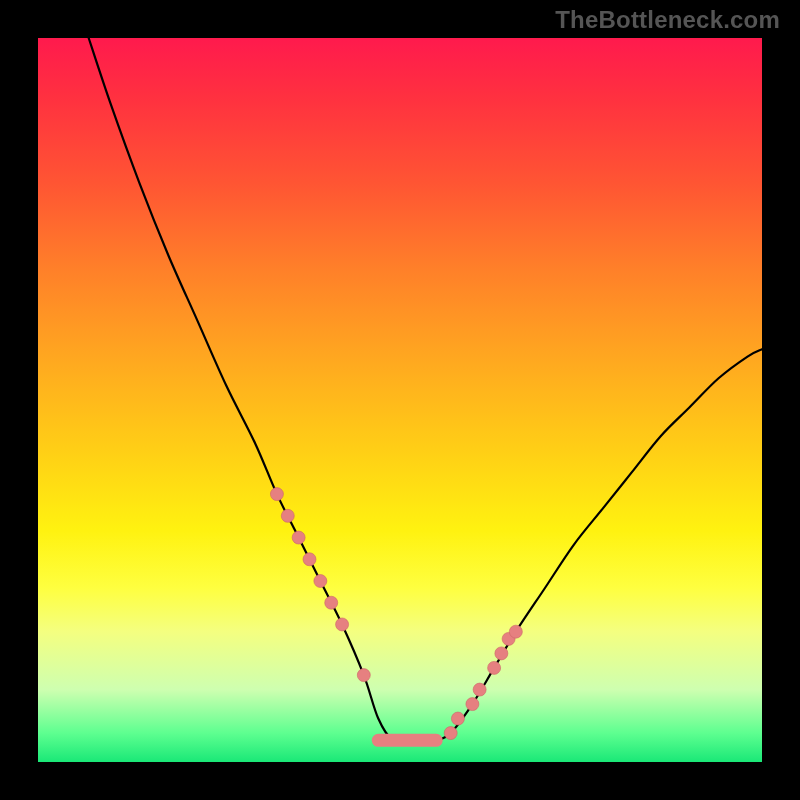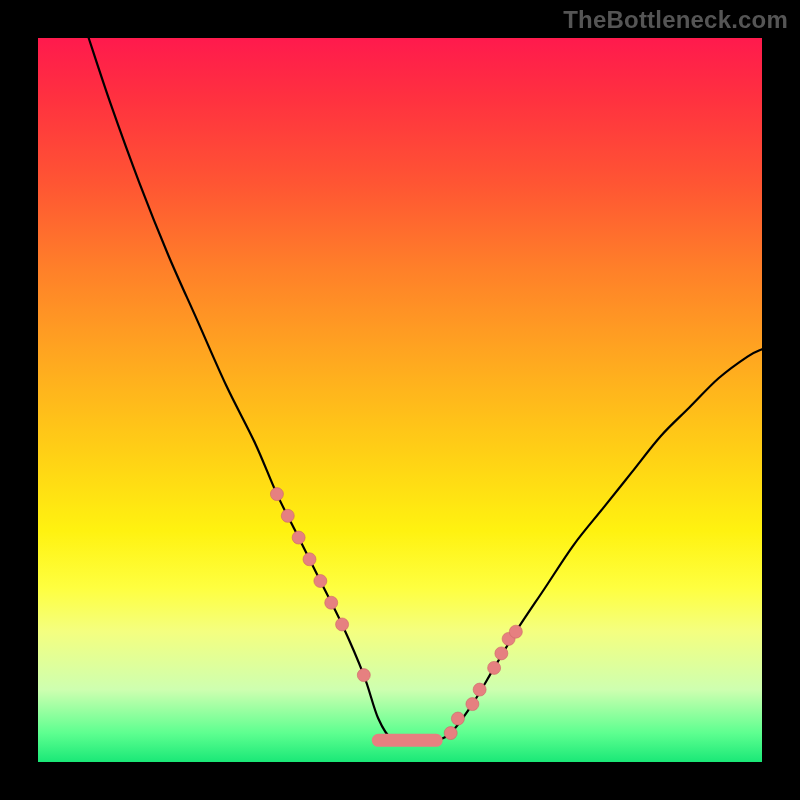--- a/index.html
+++ b/index.html
@@ -21,21 +21,21 @@
       #fff210 68%,
       #feff40 76%,
       #f4ff80 82%,
       #ceffb0 90%,
       #5eff90 96%,
       #1ae877 100%);
   }
   .watermark {
     position: absolute;
     top: 6px;
-    right: 12px;
+    right: 20px;
     font-family: Arial, Helvetica, sans-serif;
     font-size: 24px;
     font-weight: 600;
     color: #555;
     letter-spacing: 0.2px;
     text-align: center;
   }
   svg.overlay { position: absolute; left: 0; top: 0; width: 724px; height: 724px; }
 </style>
 </head>

